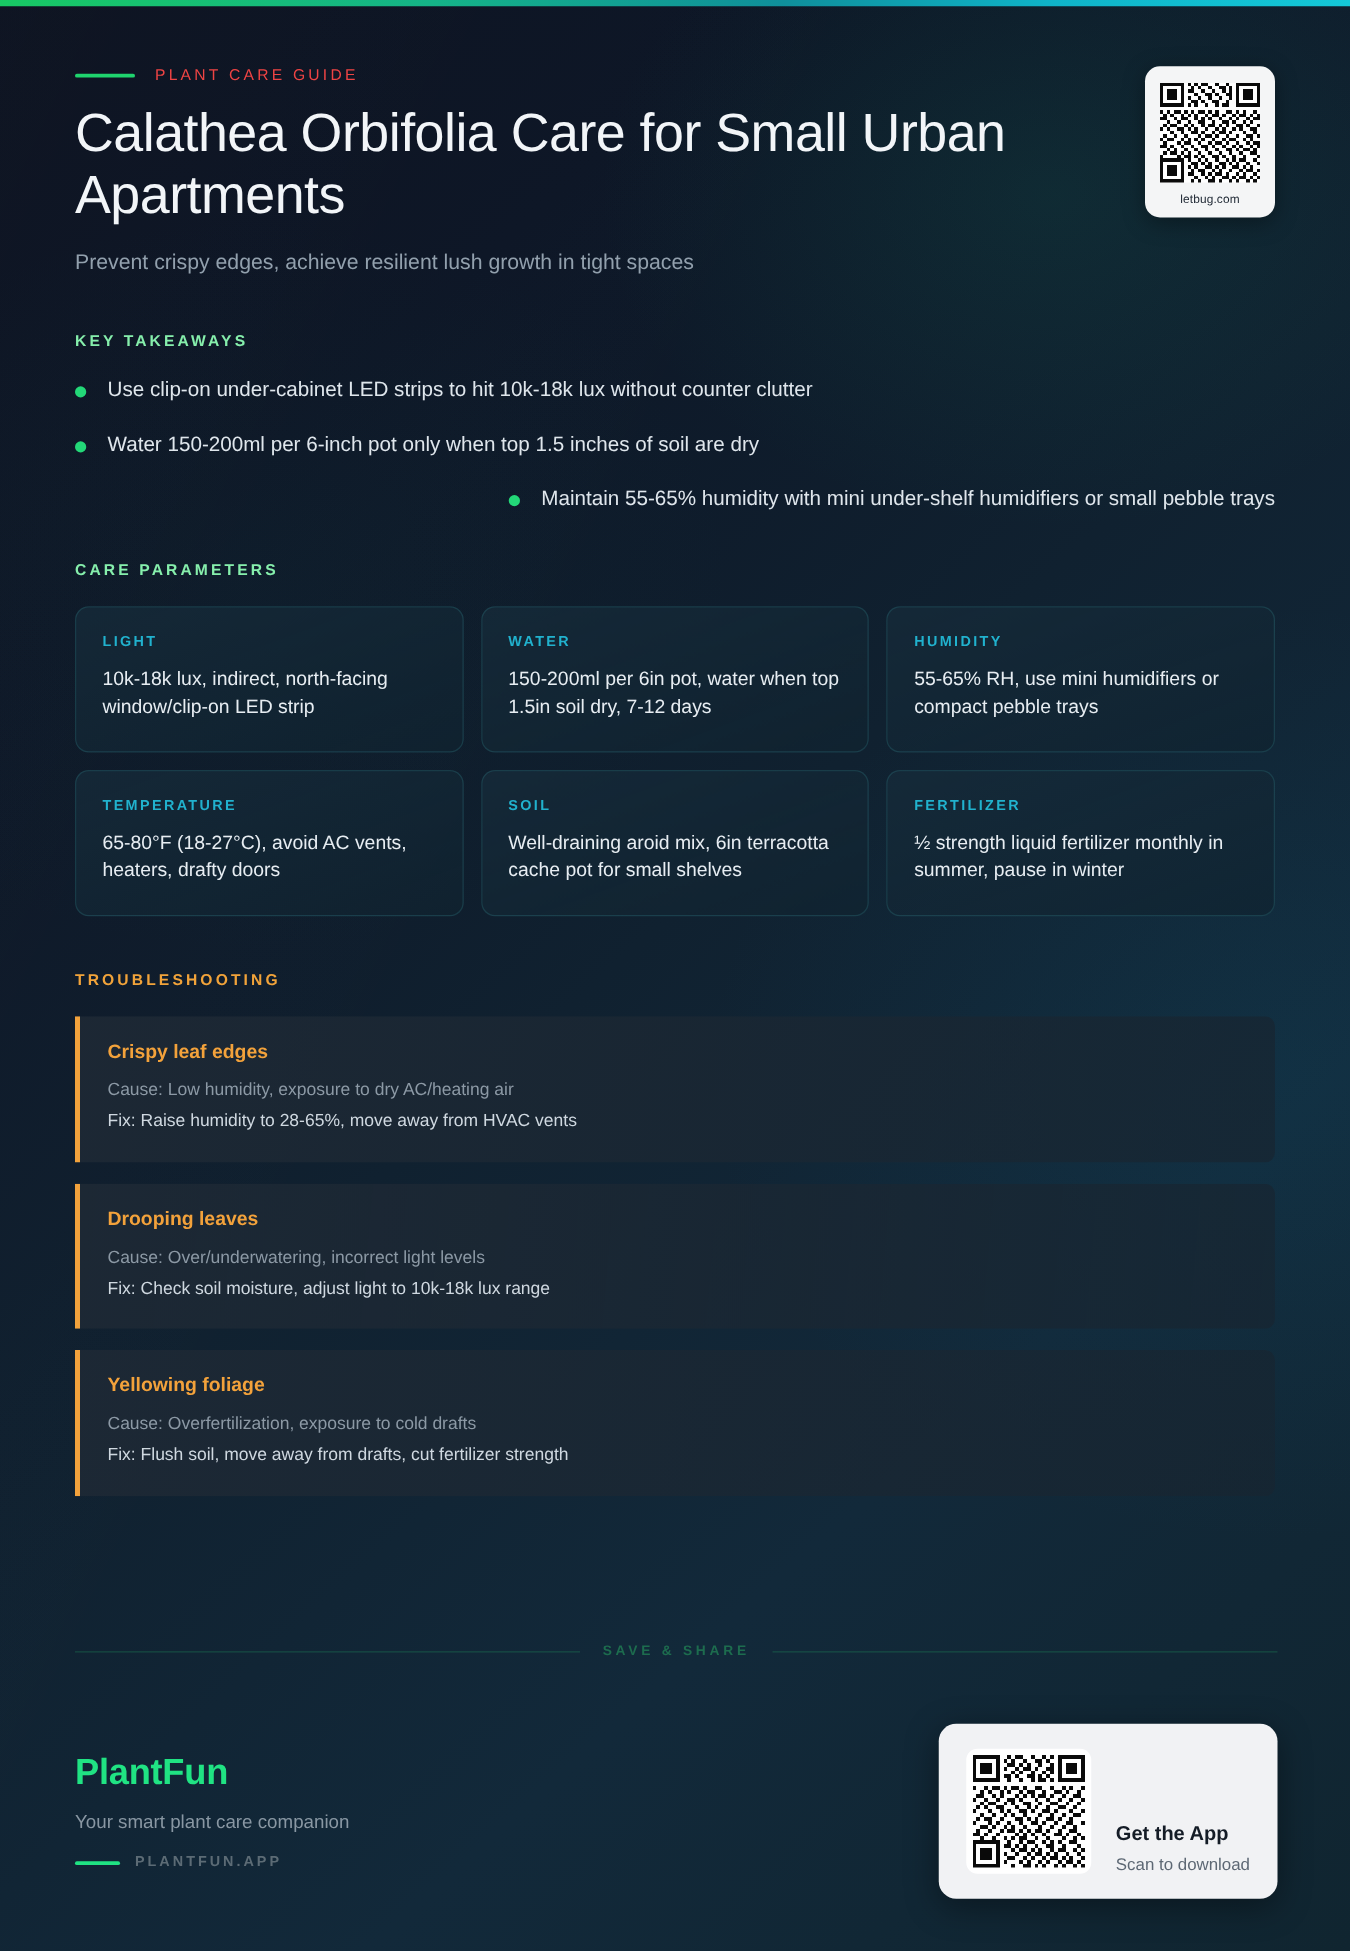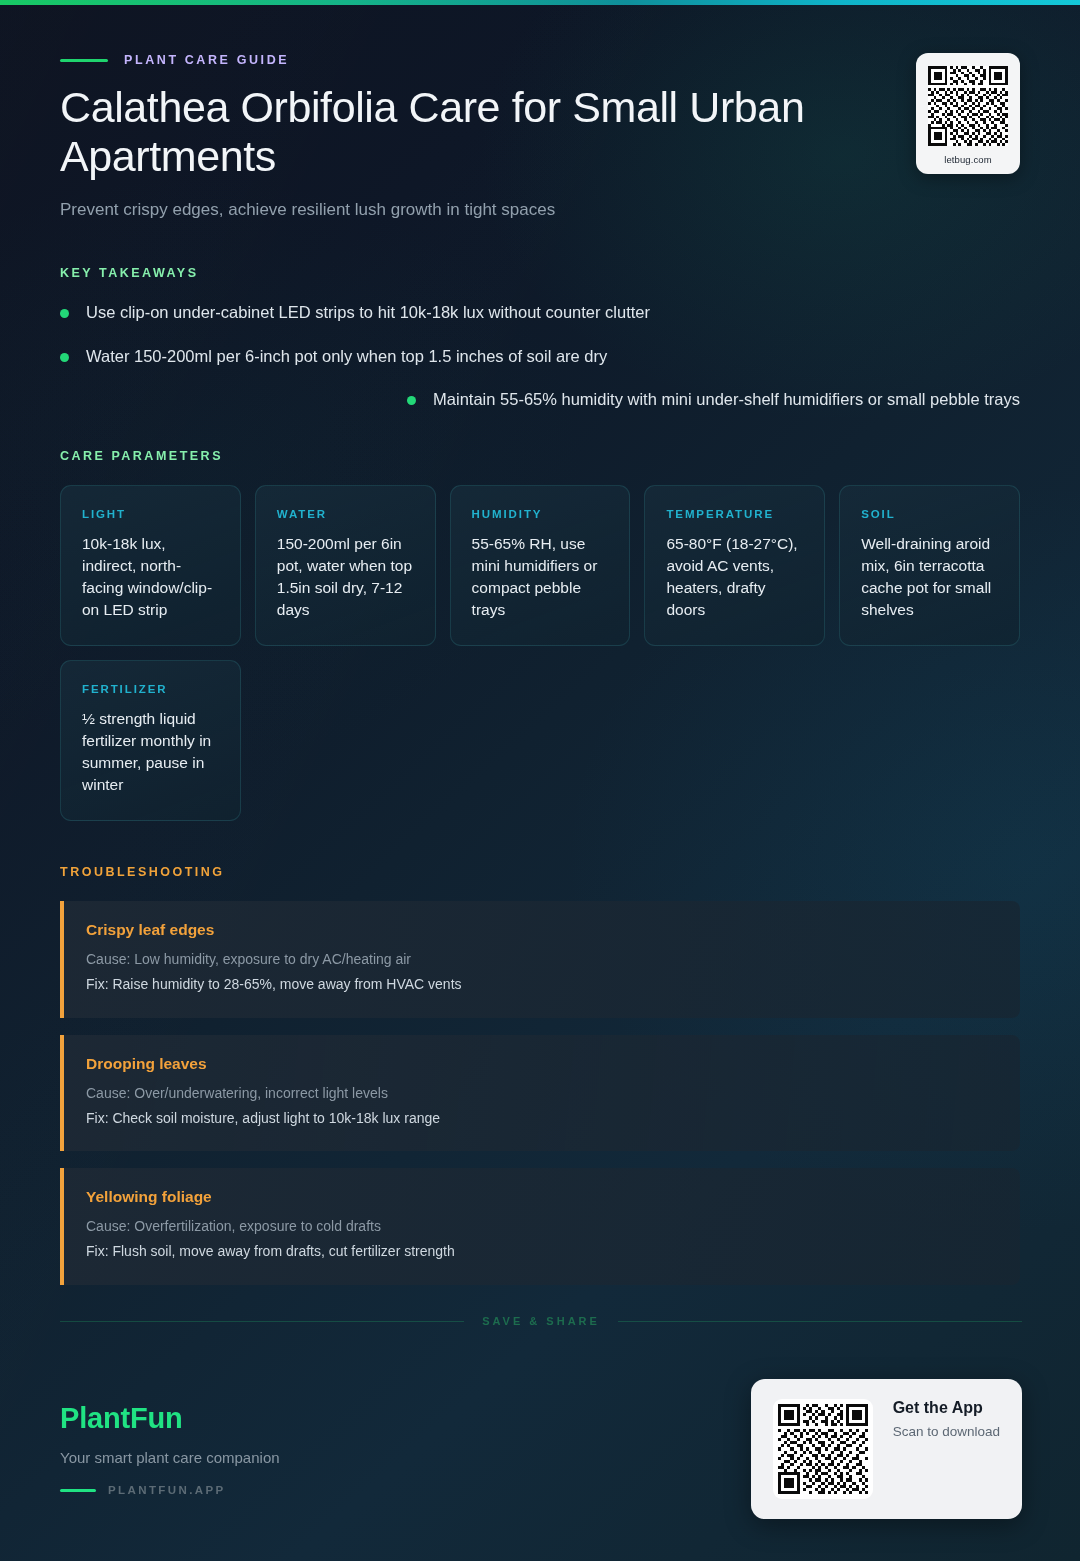--- a/index.html
+++ b/index.html
@@ -63,23 +63,23 @@
     align-items:center;
     gap:16px;
     margin-bottom:16px;
   }
   .eyebrow-rule {
     width:48px; height:3px;
     background:#1fd46e;
     border-radius:2px;
   }
   .eyebrow-text {
-    color:#c4b5fd;
+    color:#ef4444;
     font-size:12.5px;
-    font-weight:bold;
+    font-weight:normal;
     letter-spacing:2.6px;
   }
 
   .title {
     color:#f2f5f8;
     font-size:43px;
     line-height:1.13;
     font-weight:normal;
     letter-spacing:-0.4px;
     max-width:800px;
@@ -139,21 +139,21 @@
     color:#dfe6ec;
     font-size:16.5px;
     line-height:1.3;
   }
 
   
   .params-wrap { margin-top:39px; }
   .params-grid {
     margin-top:22px;
     display:grid;
-    grid-template-columns:repeat(5, 1fr);
+    grid-template-columns:repeat(3, 1fr);
     gap:14px 14px;
     align-items:stretch;
   }
   .param-card {
     background:linear-gradient(160deg, rgba(22,43,58,0.80) 0%, rgba(16,35,48,0.72) 100%);
     border:1px solid rgba(45,115,125,0.32);
     border-radius:11px;
     padding:22px 21px 24px;
   }
   .param-label {
@@ -257,21 +257,21 @@
     font-size:11.5px;
     font-weight:bold;
     letter-spacing:2.4px;
   }
 
   .app-card {
     background:#f1f2f4;
     border-radius:14px;
     padding:20px 22px;
     display:flex;
-    align-items:flex-start;
+    align-items:flex-end;
     gap:20px;
     box-shadow:0 6px 26px rgba(0,0,0,0.38);
   }
   .app-card .qr-big {
     width:100px; height:100px;
     background:#fff;
     border-radius:9px;
     padding:5px;
     flex:0 0 auto;
   }

